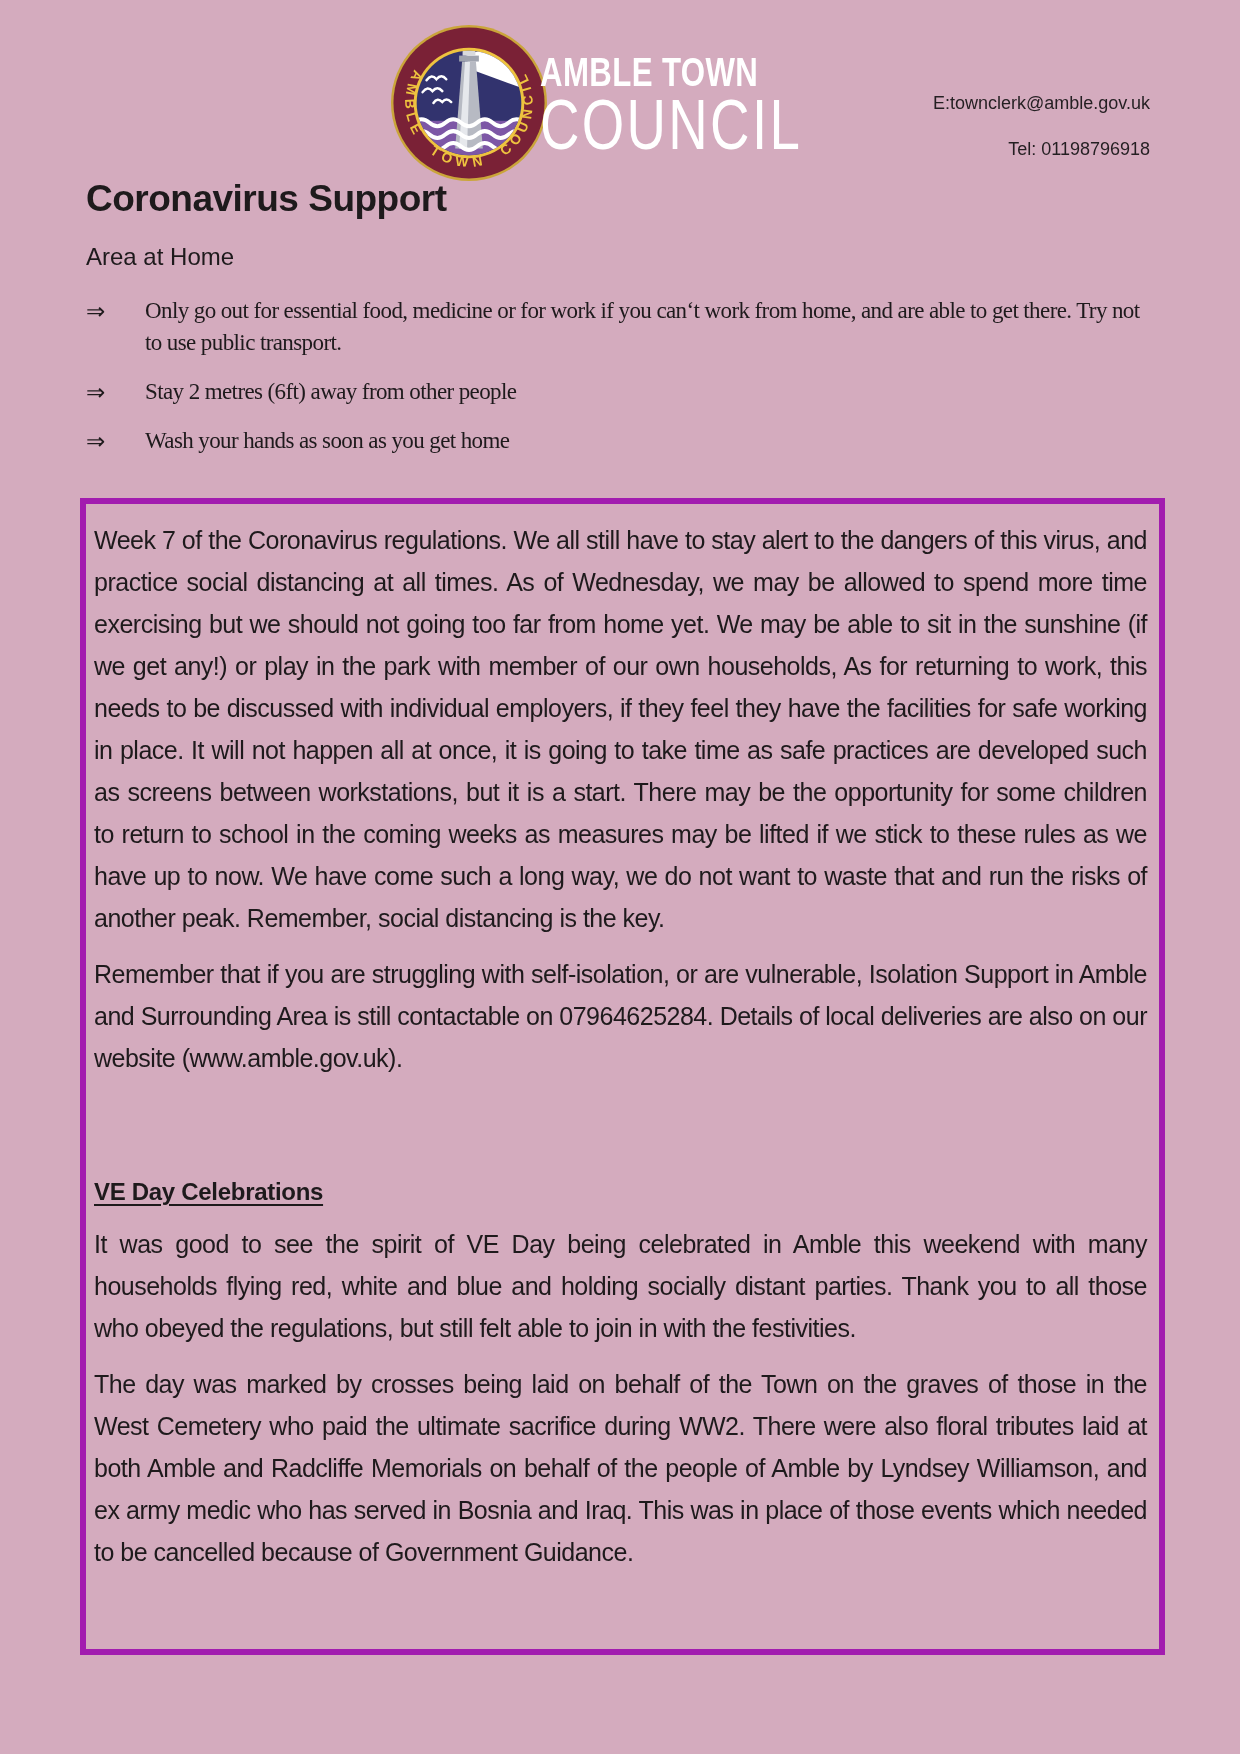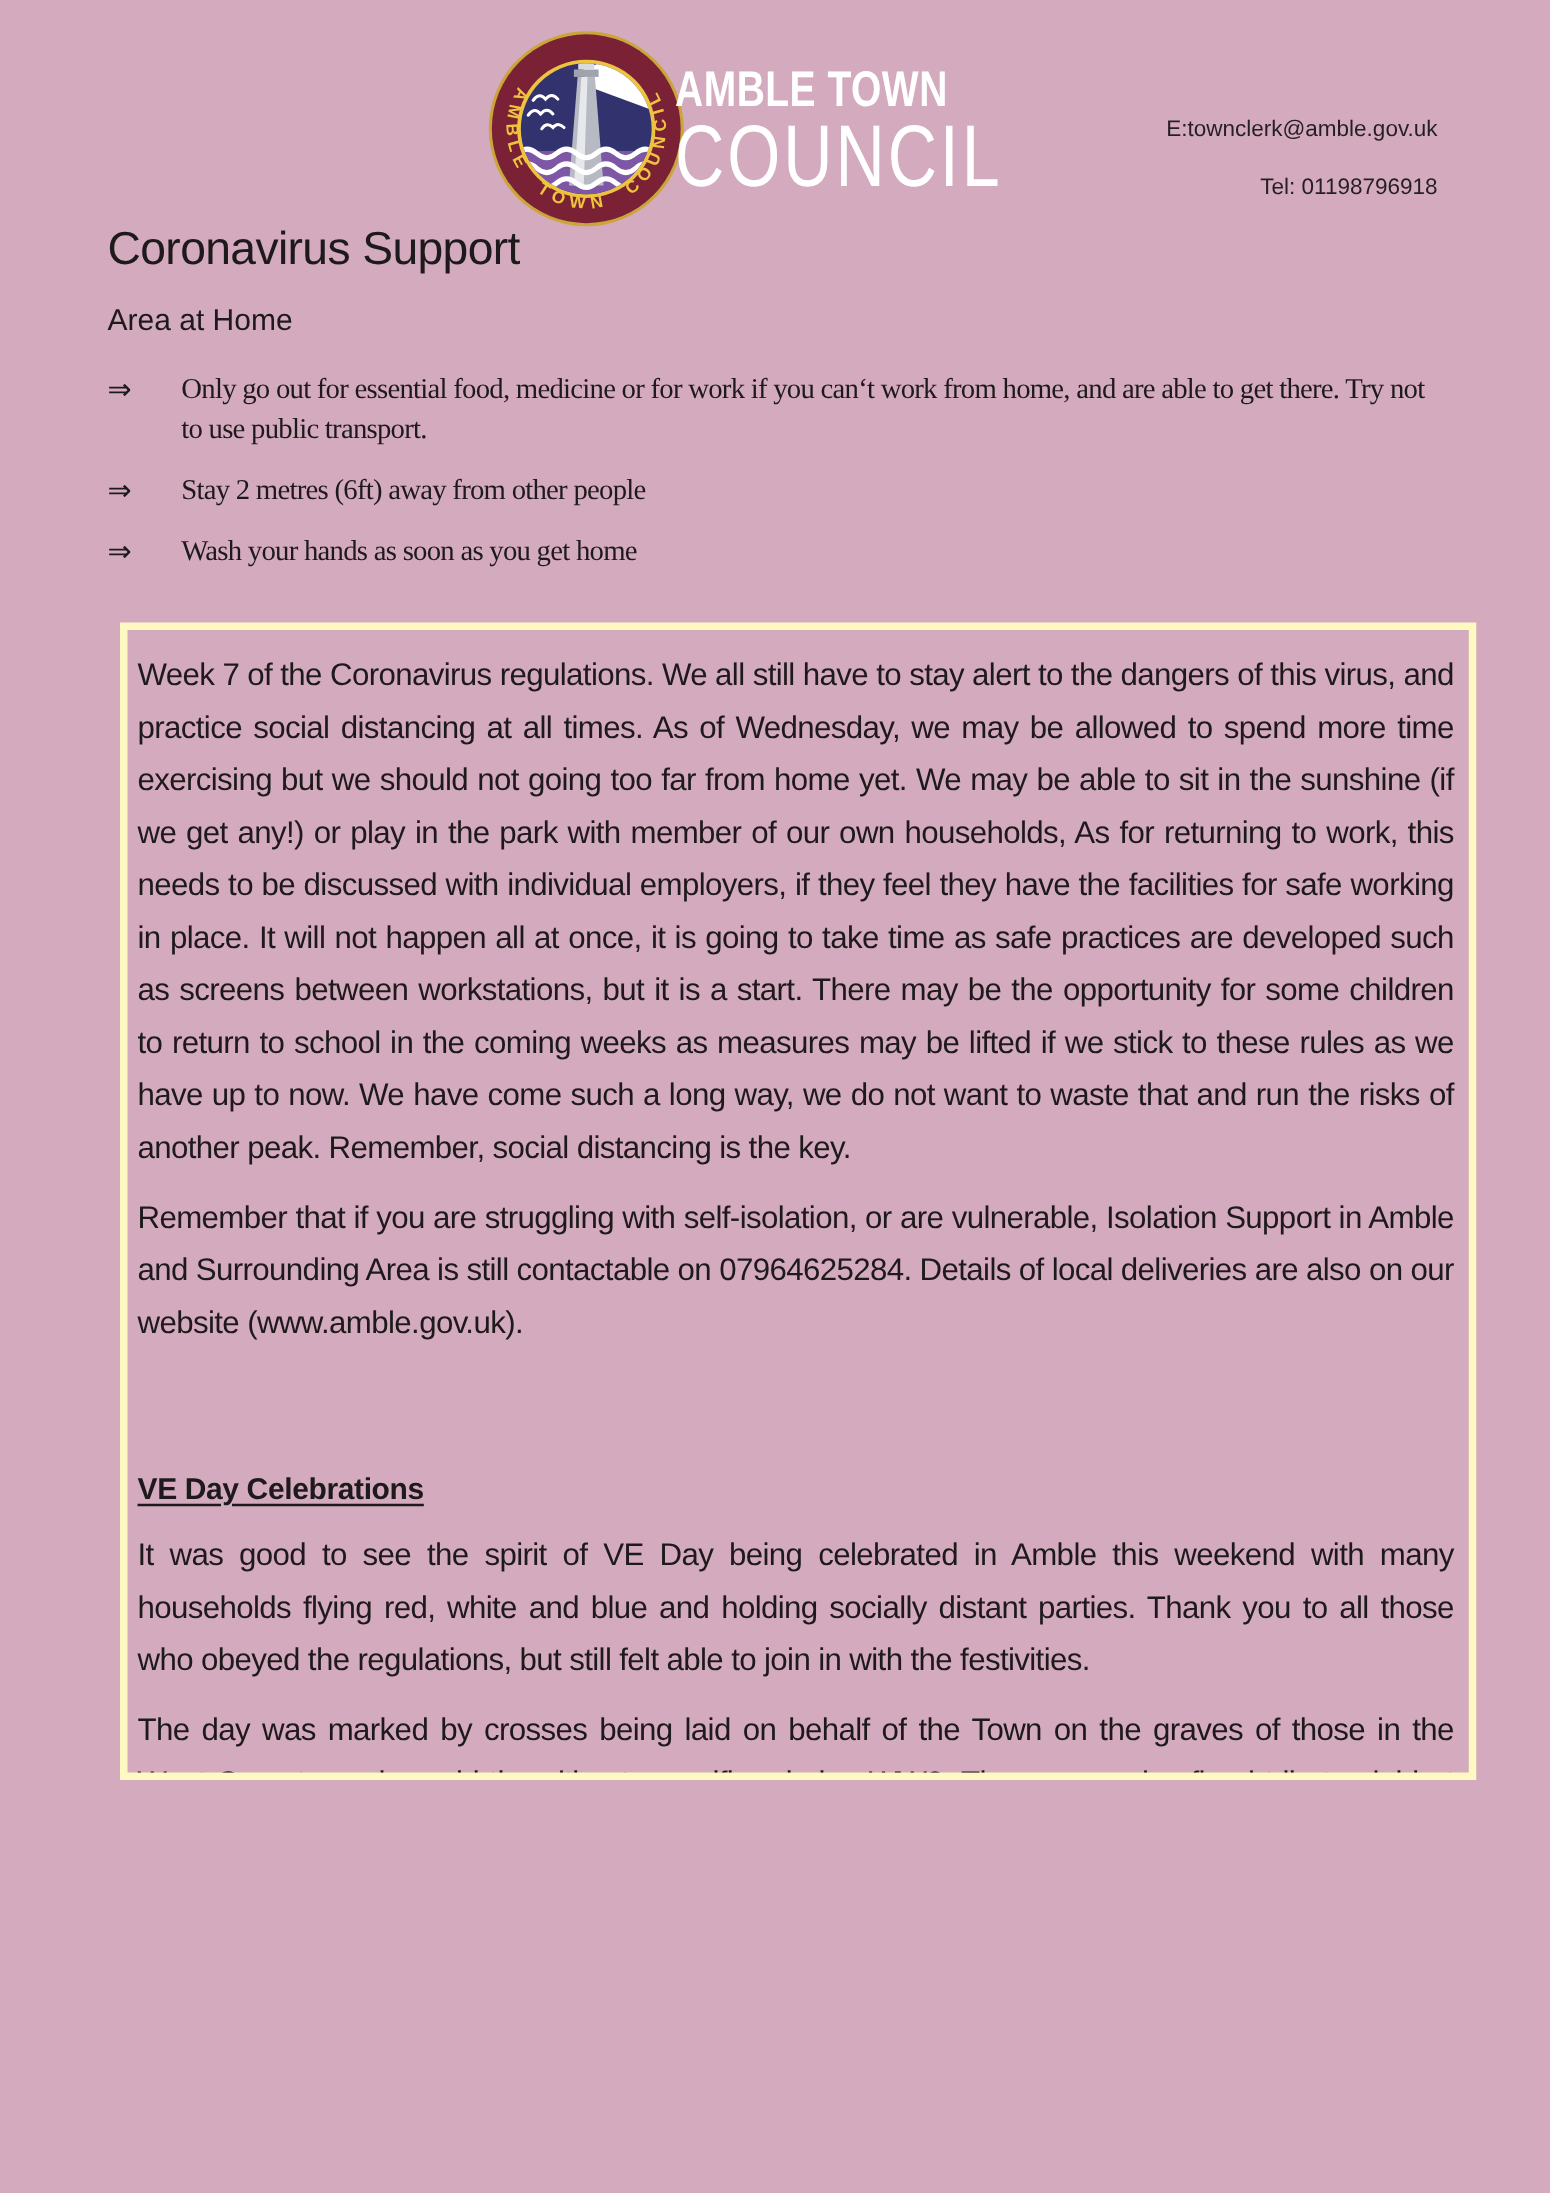--- a/index.html
+++ b/index.html
@@ -53,21 +53,21 @@
     color: #241f22;
   }
 
   
   .title {
     position: absolute;
     left: 86px;
     top: 178px;
     margin: 0;
     font-size: 37px;
-    font-weight: 400;
+    font-weight: 700;
     letter-spacing: -0.5px;
   }
   .subtitle {
     position: absolute;
     left: 86px;
     top: 243px;
     font-size: 24px;
   }
   .bullets {
     position: absolute;
@@ -90,30 +90,29 @@
     font-size: 23px;
   }
   .bullet .btext { flex: 1 1 auto; font-family: Liberation Serif, serif; }
 
   
   .box {
     position: absolute;
     left: 80px;
     top: 498px;
     width: 1085px;
-    height: 926px;
+    height: 1157px;
     box-sizing: border-box;
-    border: 6px solid #fef9c3;
+    border: 6px solid #a21caf;
     padding: 15px 12px 0 8px;
     overflow: hidden;
     font-size: 25px;
     line-height: 42px;
     letter-spacing: -0.5px;
     text-align: justify;
-    margin-left: 16px;
   }
   .box p { margin: 0 0 14px 0; }
   .box h2.ve {
     margin: 92px 0 10px 0;
     font-size: 24px;
     font-weight: 700;
     text-decoration: underline;
     text-decoration-thickness: 2px;
     text-underline-offset: 4px;
     text-align: left;

